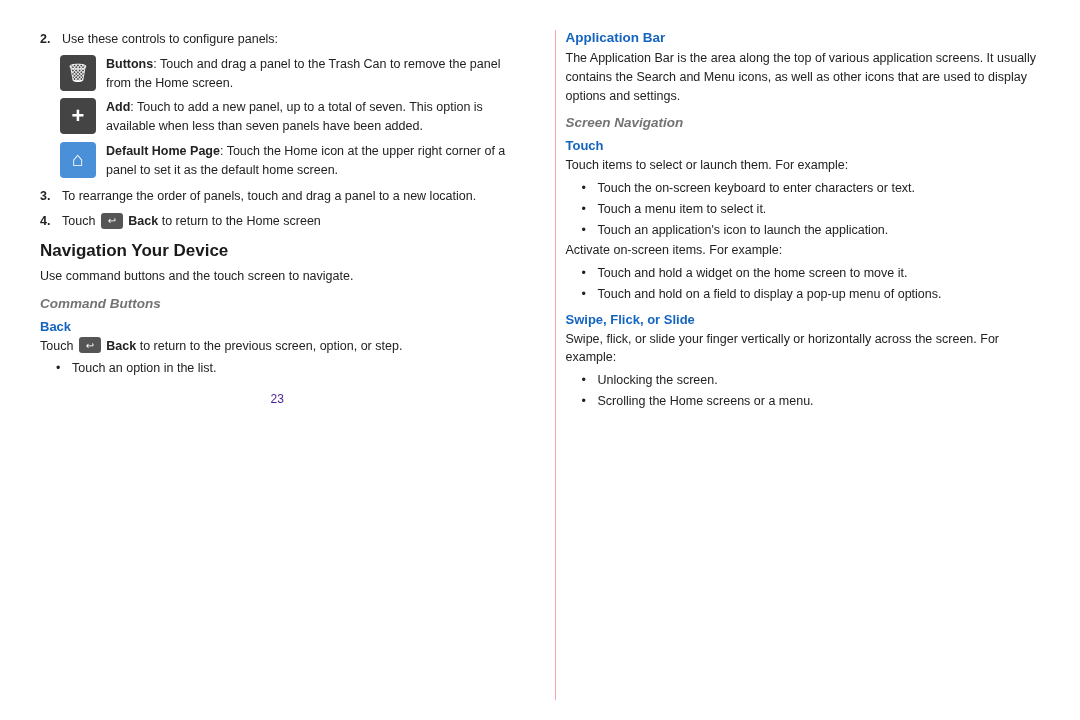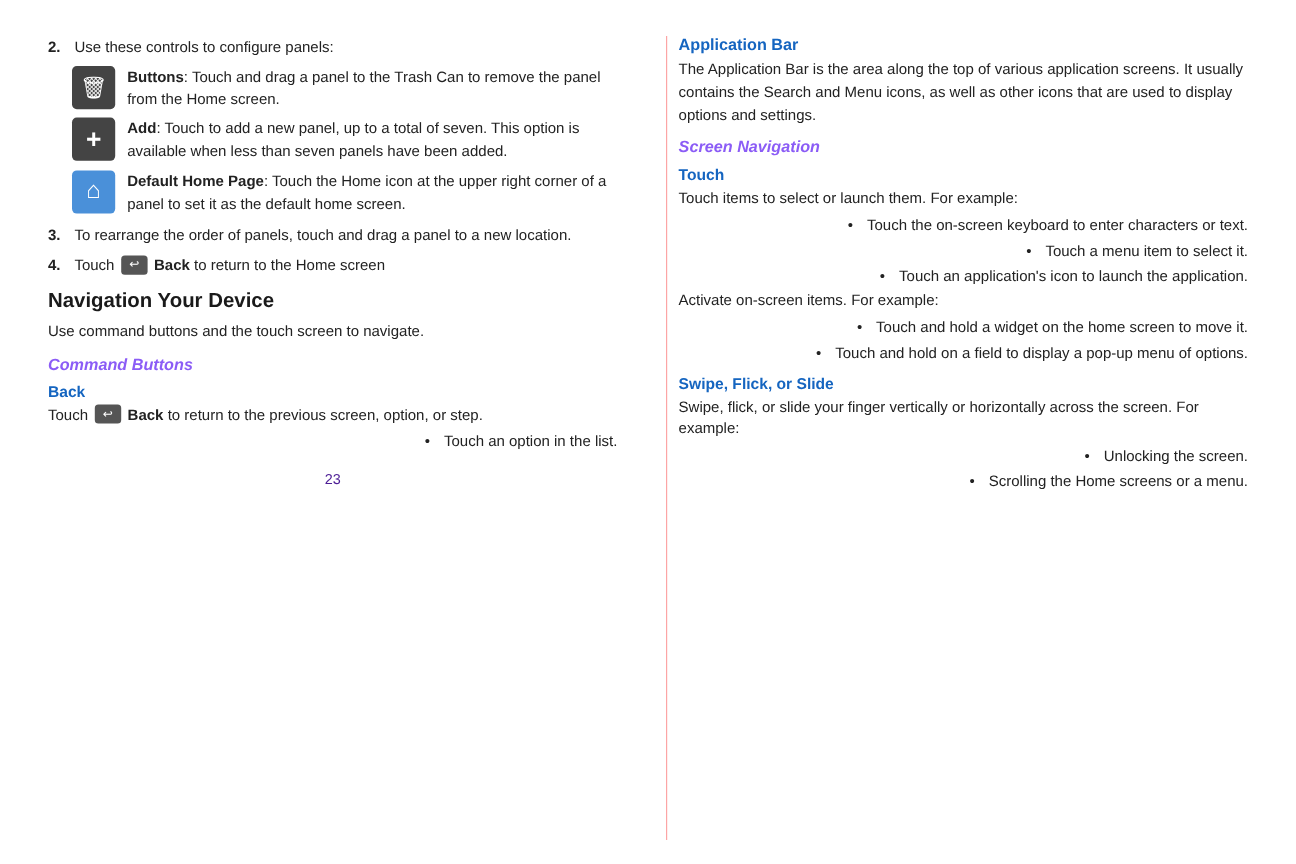--- a/index.html
+++ b/index.html
@@ -31,21 +31,21 @@
     .section-heading {
       font-size: 17px;
       font-weight: bold;
       color: #1a1a1a;
       margin-bottom: 6px;
       margin-top: 10px;
     }
     .subsection-heading-italic {
       font-style: italic;
       font-weight: bold;
-      color: #8b5cf6;
+      color: #737373;
       font-size: 13.5px;
       margin-bottom: 3px;
       margin-top: 10px;
     }
     .subsection-heading-bold {
       font-weight: bold;
       color: #1565c0;
       font-size: 13px;
       margin-bottom: 3px;
       margin-top: 8px;
@@ -99,21 +99,20 @@
     .bullet-list {
       margin-left: 16px;
       margin-top: 3px;
     }
     .bullet-item {
       display: flex;
       gap: 6px;
       font-size: 12.5px;
       line-height: 1.5;
       margin-bottom: 2px;
-      justify-content: flex-end;
     }
     .bullet-item::before {
       content: "•";
       min-width: 10px;
     }
     .inline-icon {
       display: inline-block;
       width: 22px;
       height: 16px;
       background: #555;

